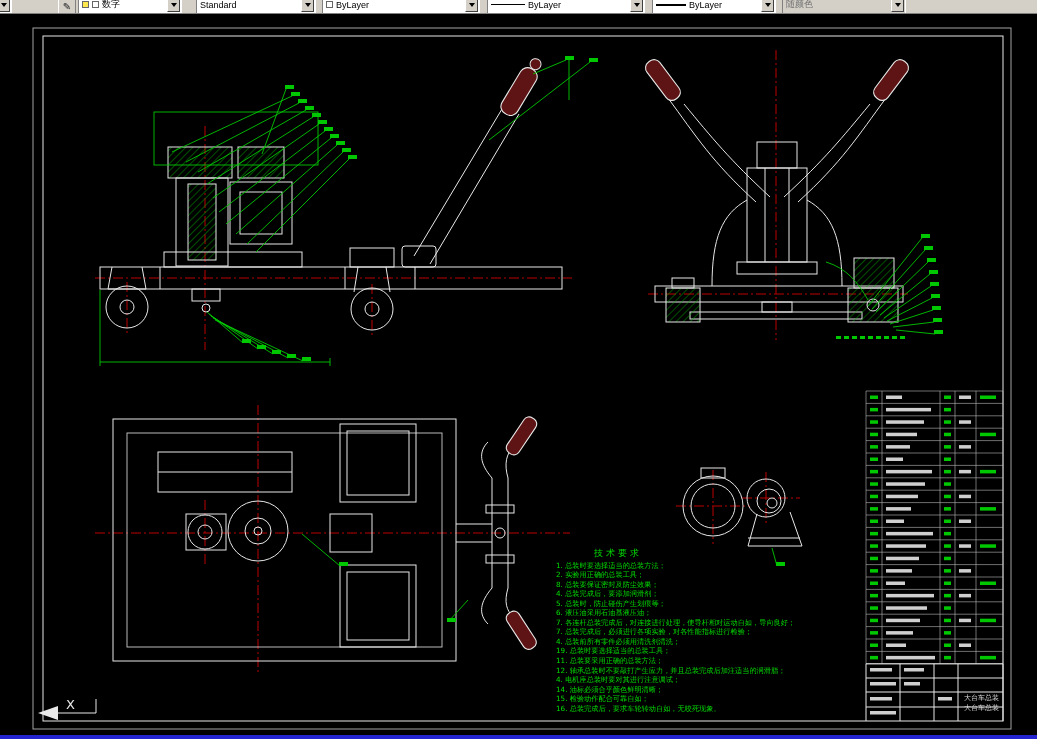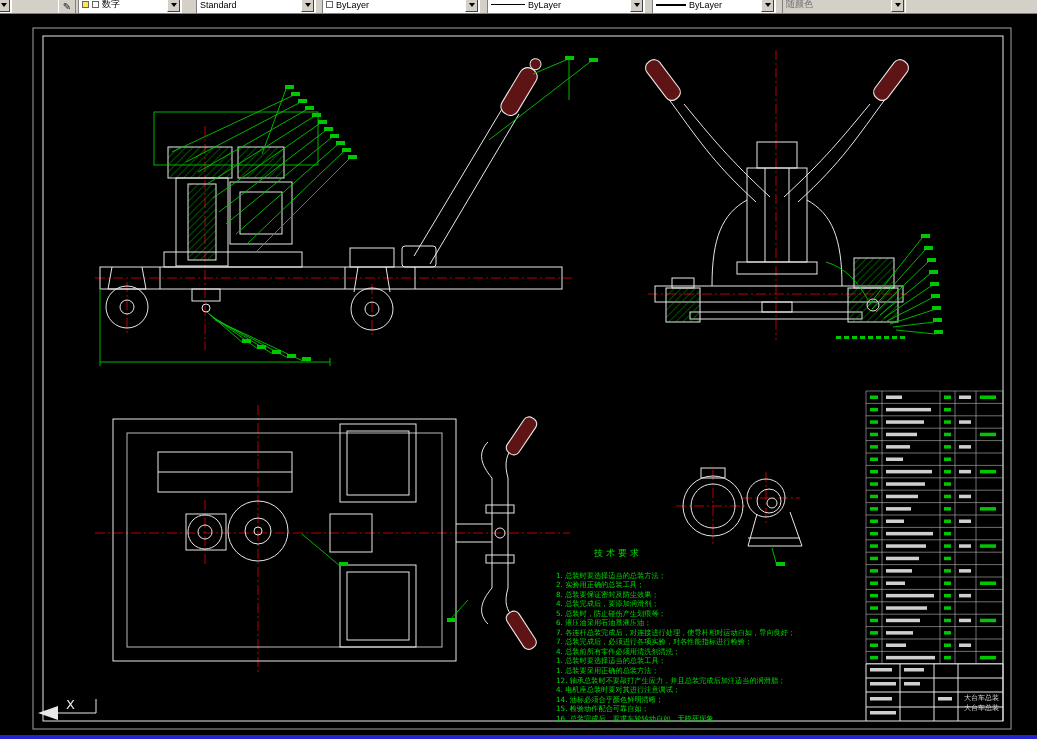--- a/index.html
+++ b/index.html
@@ -32,21 +32,21 @@
   .tbl{stroke:#e8e8e8;stroke-width:1}
   .tln{stroke:#b9b9b9;stroke-width:.6}
   .cl{stroke:#bb0000;stroke-width:1;stroke-dasharray:10 3 2 3}
   .dim{stroke:#00c800;stroke-width:.9}
   .grip{fill:#5e1414;stroke:#e8e8e8;stroke-width:1.1}
   .ucs-text{fill:#e8e8e8;font:13px "DejaVu Sans",sans-serif}
 
   
   .tech-block{position:absolute;left:556px;top:535px;width:260px;color:#00dd00;
     font:7.2px/9.55px "DejaVu Sans",sans-serif}
-  .tech-title{margin-left:38px;margin-bottom:12px;font-size:9px;letter-spacing:3px}
+  .tech-title{margin-left:38px;margin-bottom:2px;font-size:9px;letter-spacing:3px}
   .tech-line{white-space:nowrap}
 
   
   .tblock-text{position:absolute;left:959px;top:679px;width:45px;color:#ddd;
     font:7px/10px "DejaVu Sans",sans-serif;text-align:center}
 
   .bottom-strip{position:absolute;left:0;top:735px;width:1037px;height:4px;background:#2323cf}
 </style>
 </head>
 <body>
@@ -455,22 +455,22 @@
     <div id="tech-list">
         <div class="tech-line">1. 总装时要选择适当的总装方法；</div>
         <div class="tech-line">2. 实验用正确的总装工具；</div>
         <div class="tech-line">8. 总装要保证密封及防尘效果；</div>
         <div class="tech-line">4. 总装完成后，要添加润滑剂；</div>
         <div class="tech-line">5. 总装时，防止碰伤产生划痕等；</div>
         <div class="tech-line">6. 液压油采用石油基液压油；</div>
         <div class="tech-line">7. 各连杆总装完成后，对连接进行处理，使导杆相对运动自如，导向良好；</div>
         <div class="tech-line">7. 总装完成后，必须进行各项实验，对各性能指标进行检验；</div>
         <div class="tech-line">4. 总装前所有零件必须用清洗剂清洗；</div>
-        <div class="tech-line">1. 总装时要选择适当的总装工具；</div>
-        <div class="tech-line">1. 总装要采用正确的总装方法；</div>
+        <div class="tech-line">19. 总装时要选择适当的总装工具；</div>
+        <div class="tech-line">11. 总装要采用正确的总装方法；</div>
         <div class="tech-line">12. 轴承总装时不要敲打产生应力，并且总装完成后加注适当的润滑脂；</div>
         <div class="tech-line">4. 电机座总装时要对其进行注意调试；</div>
         <div class="tech-line">14. 油标必须合乎颜色鲜明清晰；</div>
         <div class="tech-line">15. 检验动作配合可靠自如；</div>
         <div class="tech-line">16. 总装完成后，要求车轮转动自如，无咬死现象。</div>
       </div>
   </div>
 
   <div class="tblock-text">
     <div>大台车总装</div>

